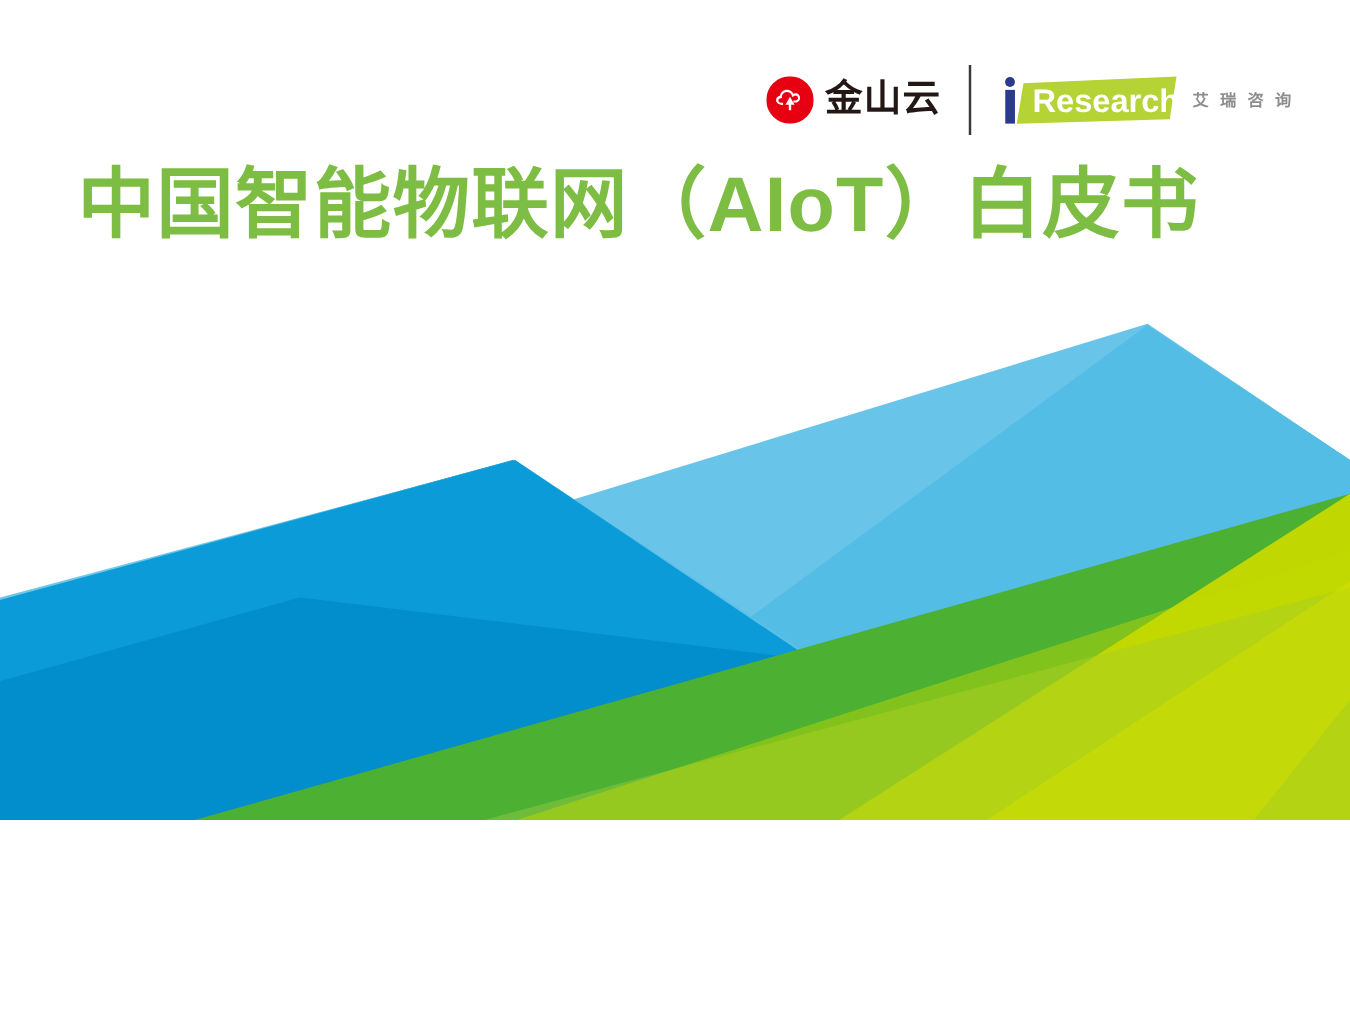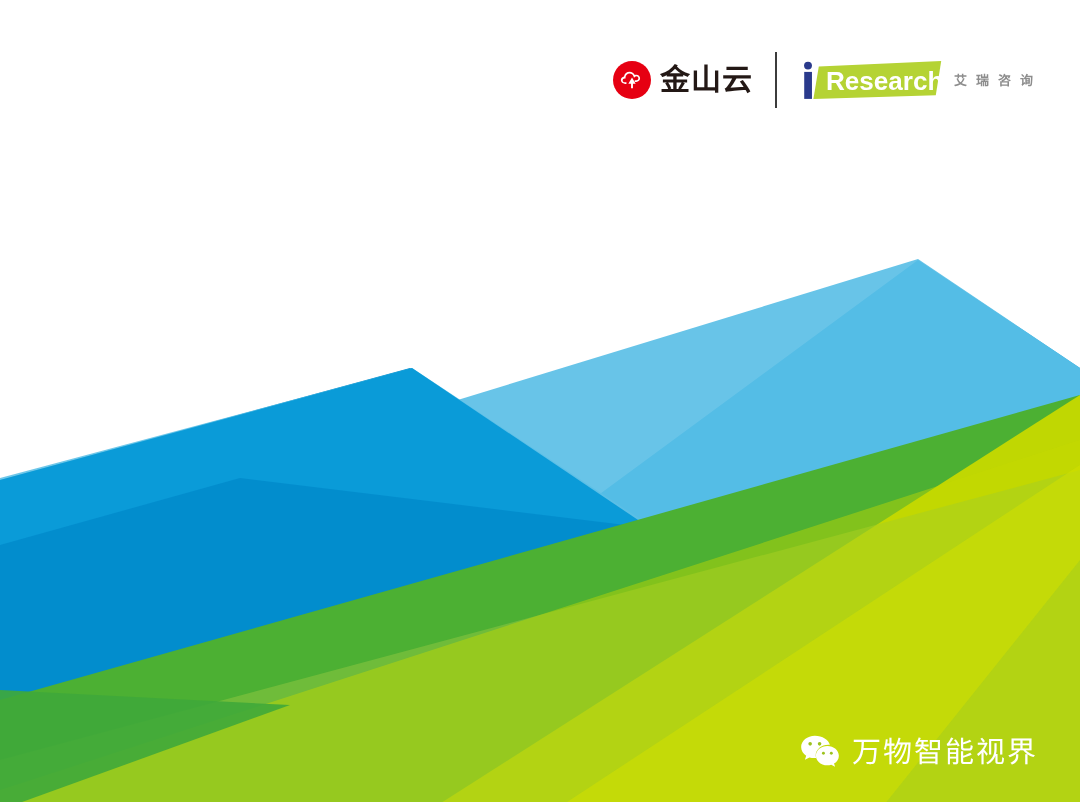--- a/index.html
+++ b/index.html
@@ -7,21 +7,21 @@
     margin: 0;
     padding: 0;
     background: #ffffff;
   }
   body {
     font-family: "Liberation Sans", "DejaVu Sans", sans-serif;
   }
   .page {
     position: relative;
     width: 1080px;
-    height: 802px;
+    height: 656px;
     background: #ffffff;
     overflow: hidden;
   }
 
   
   .bg-art {
     position: absolute;
     left: 0;
     top: 0;
     width: 1080px;
@@ -184,27 +184,17 @@
         <polygon points="22,8 158,2 152,40 16,44" fill="#B5D334"></polygon>
         <circle cx="10" cy="7" r="4.4" fill="#2A3A8C"></circle>
         <rect x="5.8" y="14" width="8.6" height="30" fill="#2A3A8C"></rect>
         <text x="30" y="34" font-family="'Liberation Sans', sans-serif" font-size="29" font-weight="700" fill="#ffffff">Research</text>
       </svg>
       <span class="ir-sub">艾瑞咨询</span>
     </div>
   </div>
 
   <div class="title-block">
+    <h1 class="main-title">中国智能物联网（AIoT）白皮书</h1>
   </div>
 
-  <div class="watermark">
-    <svg class="wechat-icon" viewBox="0 0 48 42">
-      <path d="M18 2C9.2 2 2 7.9 2 15.2c0 4.1 2.3 7.8 5.9 10.2l-1.5 4.6 5.3-2.7c1.9.5 3.5.8 6.3.8.5 0 1 0 1.5-.1-.3-1-.5-2-.5-3.1 0-6.8 6.6-12.3 14.8-12.3.6 0 1.1 0 1.7.1C34.1 6.6 26.8 2 18 2z" fill="#ffffff"></path>
-      <circle cx="12.5" cy="11.5" r="2.1" fill="#9CC21E"></circle>
-      <circle cx="23.5" cy="11.5" r="2.1" fill="#9CC21E"></circle>
-      <path d="M46 25.3C46 19.1 40 14 32.6 14S19.2 19.1 19.2 25.3s6 11.3 13.4 11.3c1.6 0 3.1-.2 4.5-.6l4.5 2.3-1.2-3.8c3.4-2 5.6-5.2 5.6-9.2z" fill="#ffffff"></path>
-      <circle cx="28" cy="22.5" r="1.7" fill="#9CC21E"></circle>
-      <circle cx="37.2" cy="22.5" r="1.7" fill="#9CC21E"></circle>
-    </svg>
-    <span class="watermark-text">万物智能视界</span>
-  </div>
 
 </div>
 
 </body></html>

